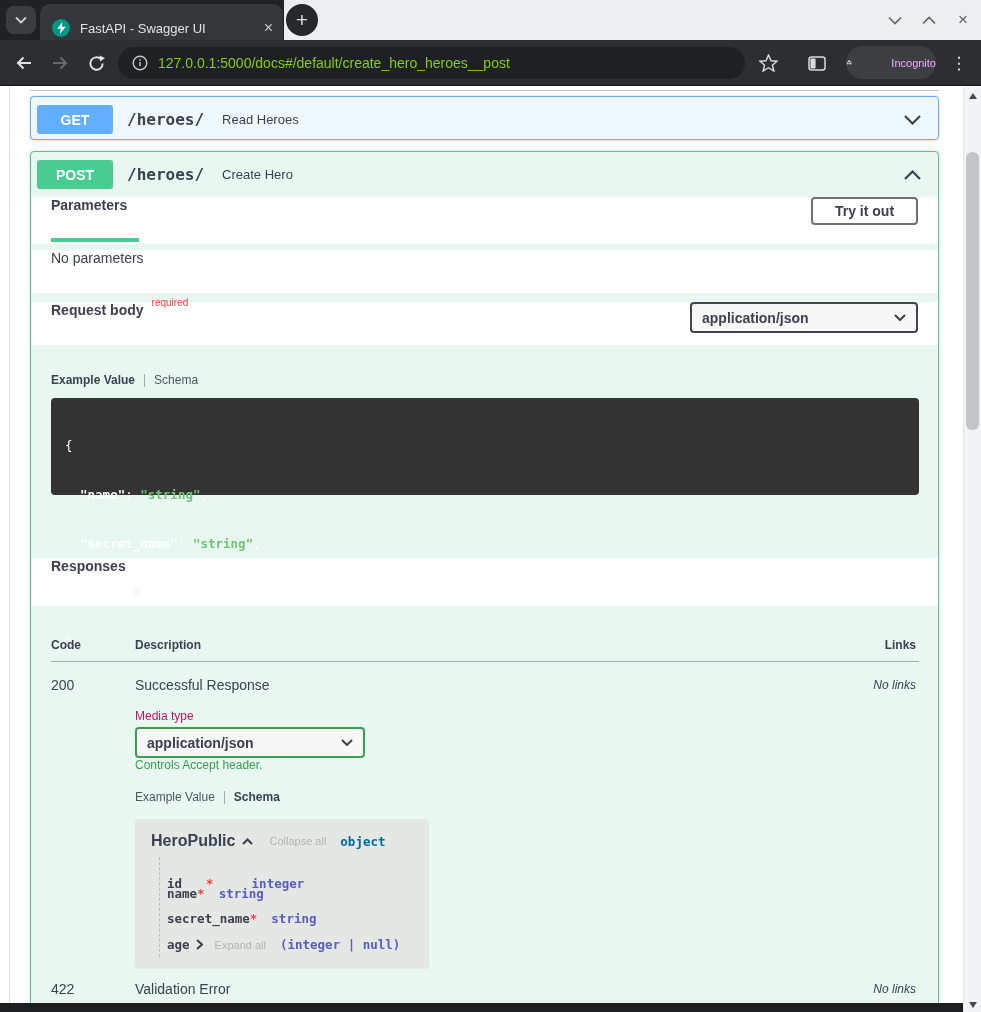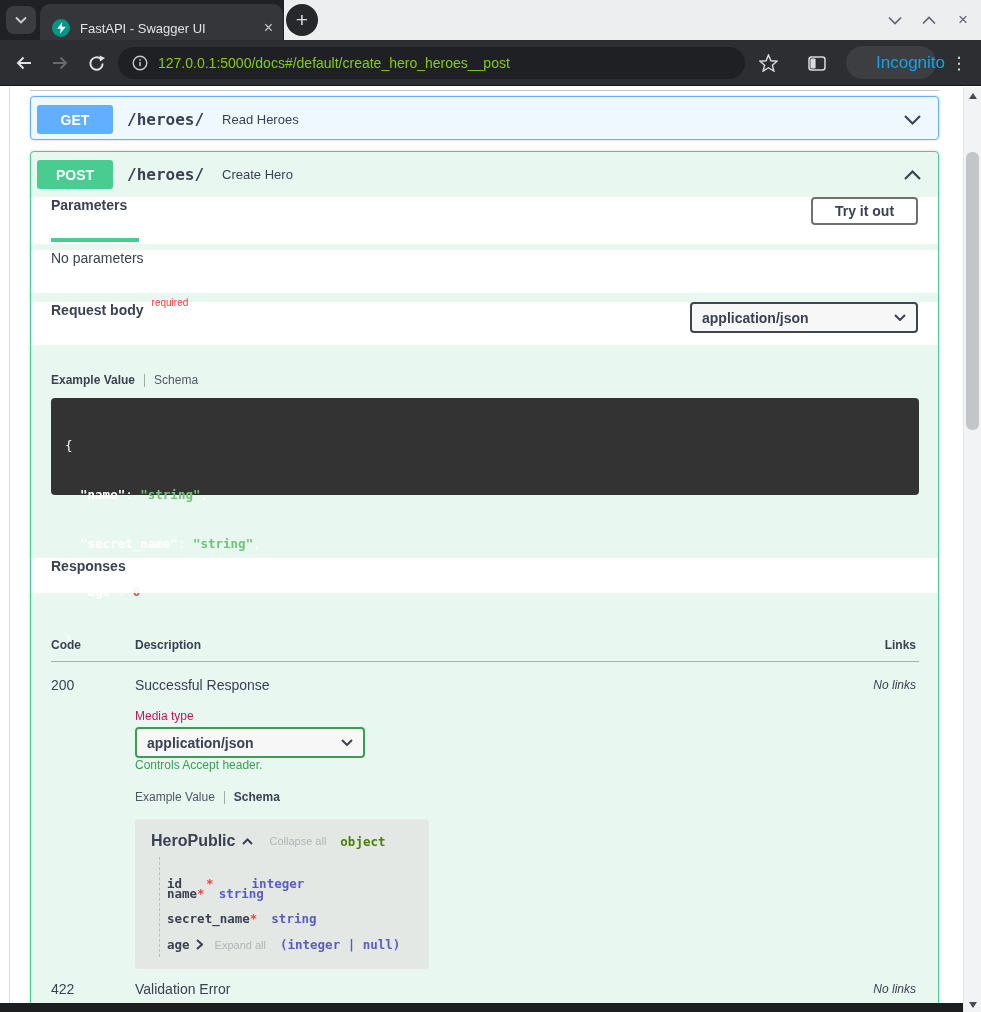--- a/index.html
+++ b/index.html
@@ -27,21 +27,21 @@
   
   .toolbar { position:absolute; left:0; top:40px; width:981px; height:46px; background:#2d2e31;
              border-bottom:1px solid #141517; }
   .navbtn { position:absolute; top:12px; width:22px; height:22px; display:flex; align-items:center; justify-content:center; cursor:pointer; }
   .urlbar { position:absolute; left:118px; top:7px; width:627px; height:32px; background:#1f2023;
             border-radius:16px; display:flex; align-items:center; padding:0 14px; cursor:text; }
   .url-text { margin-left:10px; font-size:14px; color:#84cc16; white-space:nowrap; }
   .tb-icon { position:absolute; top:12px; width:22px; height:22px; display:flex; align-items:center; justify-content:center; cursor:pointer; }
   .incog { position:absolute; left:846px; top:6px; height:33px; width:90px; border-radius:17px;
            background:#3c3e42; display:flex; align-items:center; justify-content:center; gap:7px; }
-  .incog-label { font-size:17px; color:#0ea5e9;margin-left:32px; }
+  .incog-label { font-size:11px; color:#f0abfc;margin-left:32px; }
 
   
   .page { position:absolute; left:0; top:87px; width:963px; height:916px; background:#ffffff; overflow:hidden; }
   .left-edge { position:absolute; left:9px; top:0; width:1px; height:916px; background:#dcdcdc; }
   .topline { position:absolute; left:30px; top:3px; width:909px; height:1px; background:#c6c6c6; }
 
   .opblock { position:absolute; left:30px; width:909px; border-radius:4px;
              box-shadow:0 0 3px rgba(0,0,0,.19); }
   .opblock-get  { top:9px;  height:44px; border:1px solid #61affe; background:#eff7ff; }
   .opblock-post { top:64px; height:860px; border:1px solid #49cc90; background:#e8f8f1; }
@@ -54,21 +54,21 @@
   .op-path { margin-left:14px; font-family:"DejaVu Sans Mono", monospace; font-weight:bold;
              font-size:16px; color:#3b4151; }
   .op-summary-text { margin-left:18px; font-size:13px; color:#3b4151; }
   .op-chev { margin-left:auto; display:flex; align-items:center; cursor:pointer; }
 
   .wband { position:absolute; left:0; width:100%; background:rgba(255,255,255,.92);
            display:flex; align-items:flex-start; padding:0 20px; }
   .band-params { top:45px; height:47px; }
   .band-noparams { top:98px; height:43px; }
   .band-reqbody { top:150px; height:43px; }
-  .band-responses { top:406px; height:35px; }
+  .band-responses { top:406px; height:48px; }
   .sec-title { font-size:14px; font-weight:bold; color:#3b4151; }
   .param-under { position:absolute; left:20px; top:41px; width:88px; height:4px; background:#49cc90; }
   .tryout { margin-left:auto; width:107px; height:28px; border:2px solid #707070; border-radius:4px;
             background:transparent; font-family:"Liberation Sans",sans-serif; font-size:14px; font-weight:bold;
             color:#3b4151; cursor:pointer; }
   .plain-14 { font-size:14px; color:#3b4151; }
   .required { font-size:10px; color:#f93e3e; position:relative; top:-5px; margin-left:8px; }
 
   .select { height:31px; background:#f7f7f7; border-radius:4px; display:flex; align-items:center;
             justify-content:space-between; padding:0 10px; cursor:pointer;
@@ -101,21 +101,21 @@
   .mt-label { position:absolute; left:104px; top:557px; font-size:12px; color:#be185d; }
   .accept-note { position:absolute; left:104px; top:606px; font-size:12px; color:#3b9c51; }
 
   .modelbox { position:absolute; left:104px; top:667px; width:294px; height:150px;
               background:#e3e8e4; border-radius:4px; }
   .model-title-row { position:absolute; left:16px; top:10px; height:24px; display:flex;
                      align-items:center; cursor:pointer; }
   .model-name { font-size:16px; font-weight:bold; color:#3b4151; }
   .collapse-all { font-size:11px; color:#b2b5b7; margin-left:16px; }
   .model-type { font-size:12.5px; font-family:"DejaVu Sans Mono",monospace; font-weight:bold;
-                color:#4d7c0f; margin-left:14px; }
+                color:#0369a1; margin-left:14px; }
   .prop-guide { position:absolute; left:24px; top:38px; height:100px; border-left:1px dashed #b9c1bd; }
   .prop-row { position:absolute; left:32px; height:17px; display:flex; align-items:center;
               font-family:"DejaVu Sans Mono",monospace; font-size:12.5px; }
   .prop-name { font-weight:bold; color:#3b4151; }
   .prop-star { font-weight:bold; color:#f93e3e; }
   .prop-type { font-weight:bold; color:#5b5bc7; margin-left:14px; }
   .expand-all { font-family:"Liberation Sans",sans-serif; font-size:11px; color:#b2b5b7; margin-left:12px; }
   .prop-chev { display:flex; align-items:center; margin-left:6px; cursor:pointer; }
 
   

